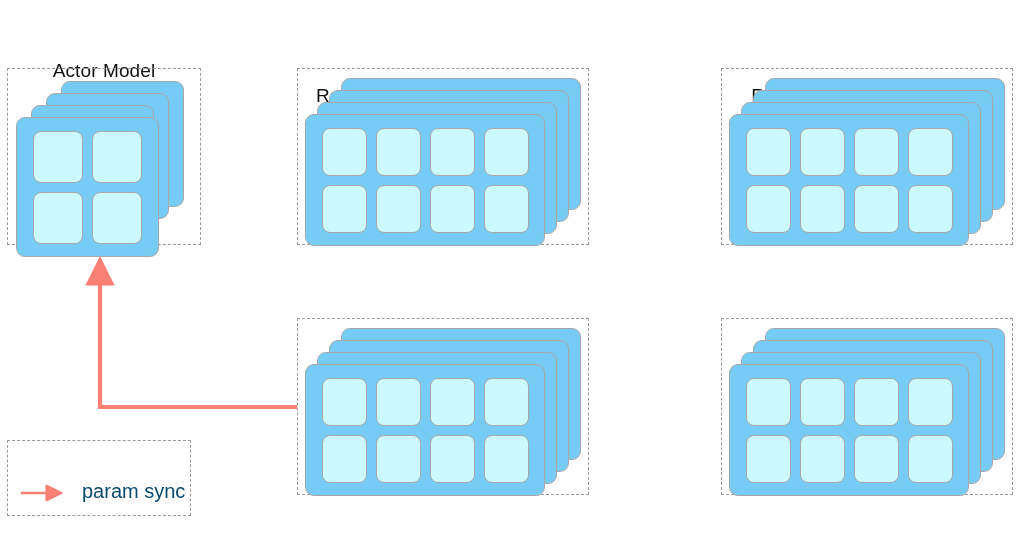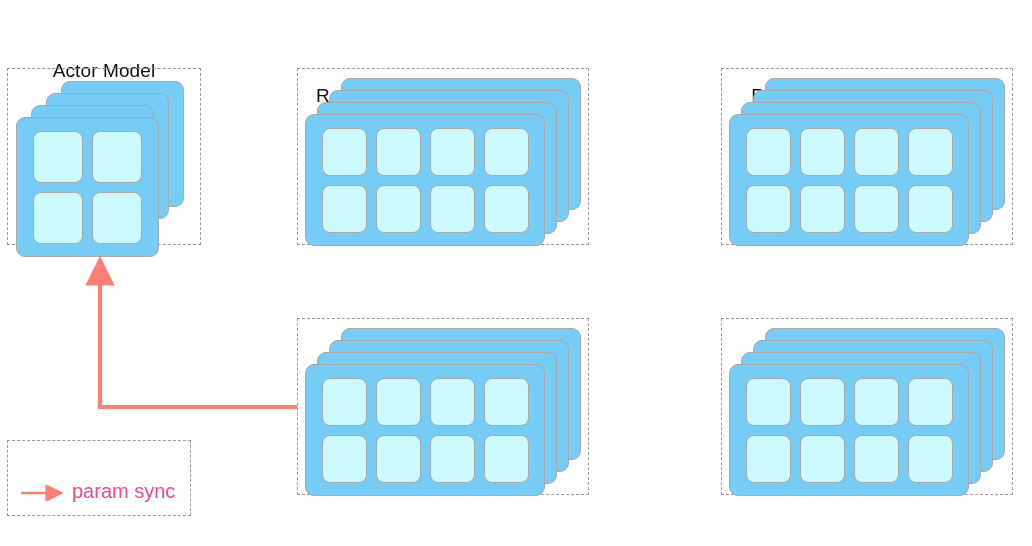--- a/index.html
+++ b/index.html
@@ -97,21 +97,22 @@
   }
   .legend-arrow {
     width: 52px;
     height: 16px;
     flex: 0 0 auto;
     display: block;
   }
   .legend-label {
     font-size: 20px;
     line-height: 20px;
-    color: #ec4899;
+    color: #0c4a6e;
+    margin-left: 10px;
     white-space: nowrap;
   }
 </style>
 </head>
 <body>
 
 <div class="stage">
 
   <div class="group-title" style="left:7px; top:8px; width:194px;">
     <div>Actor Model</div>

